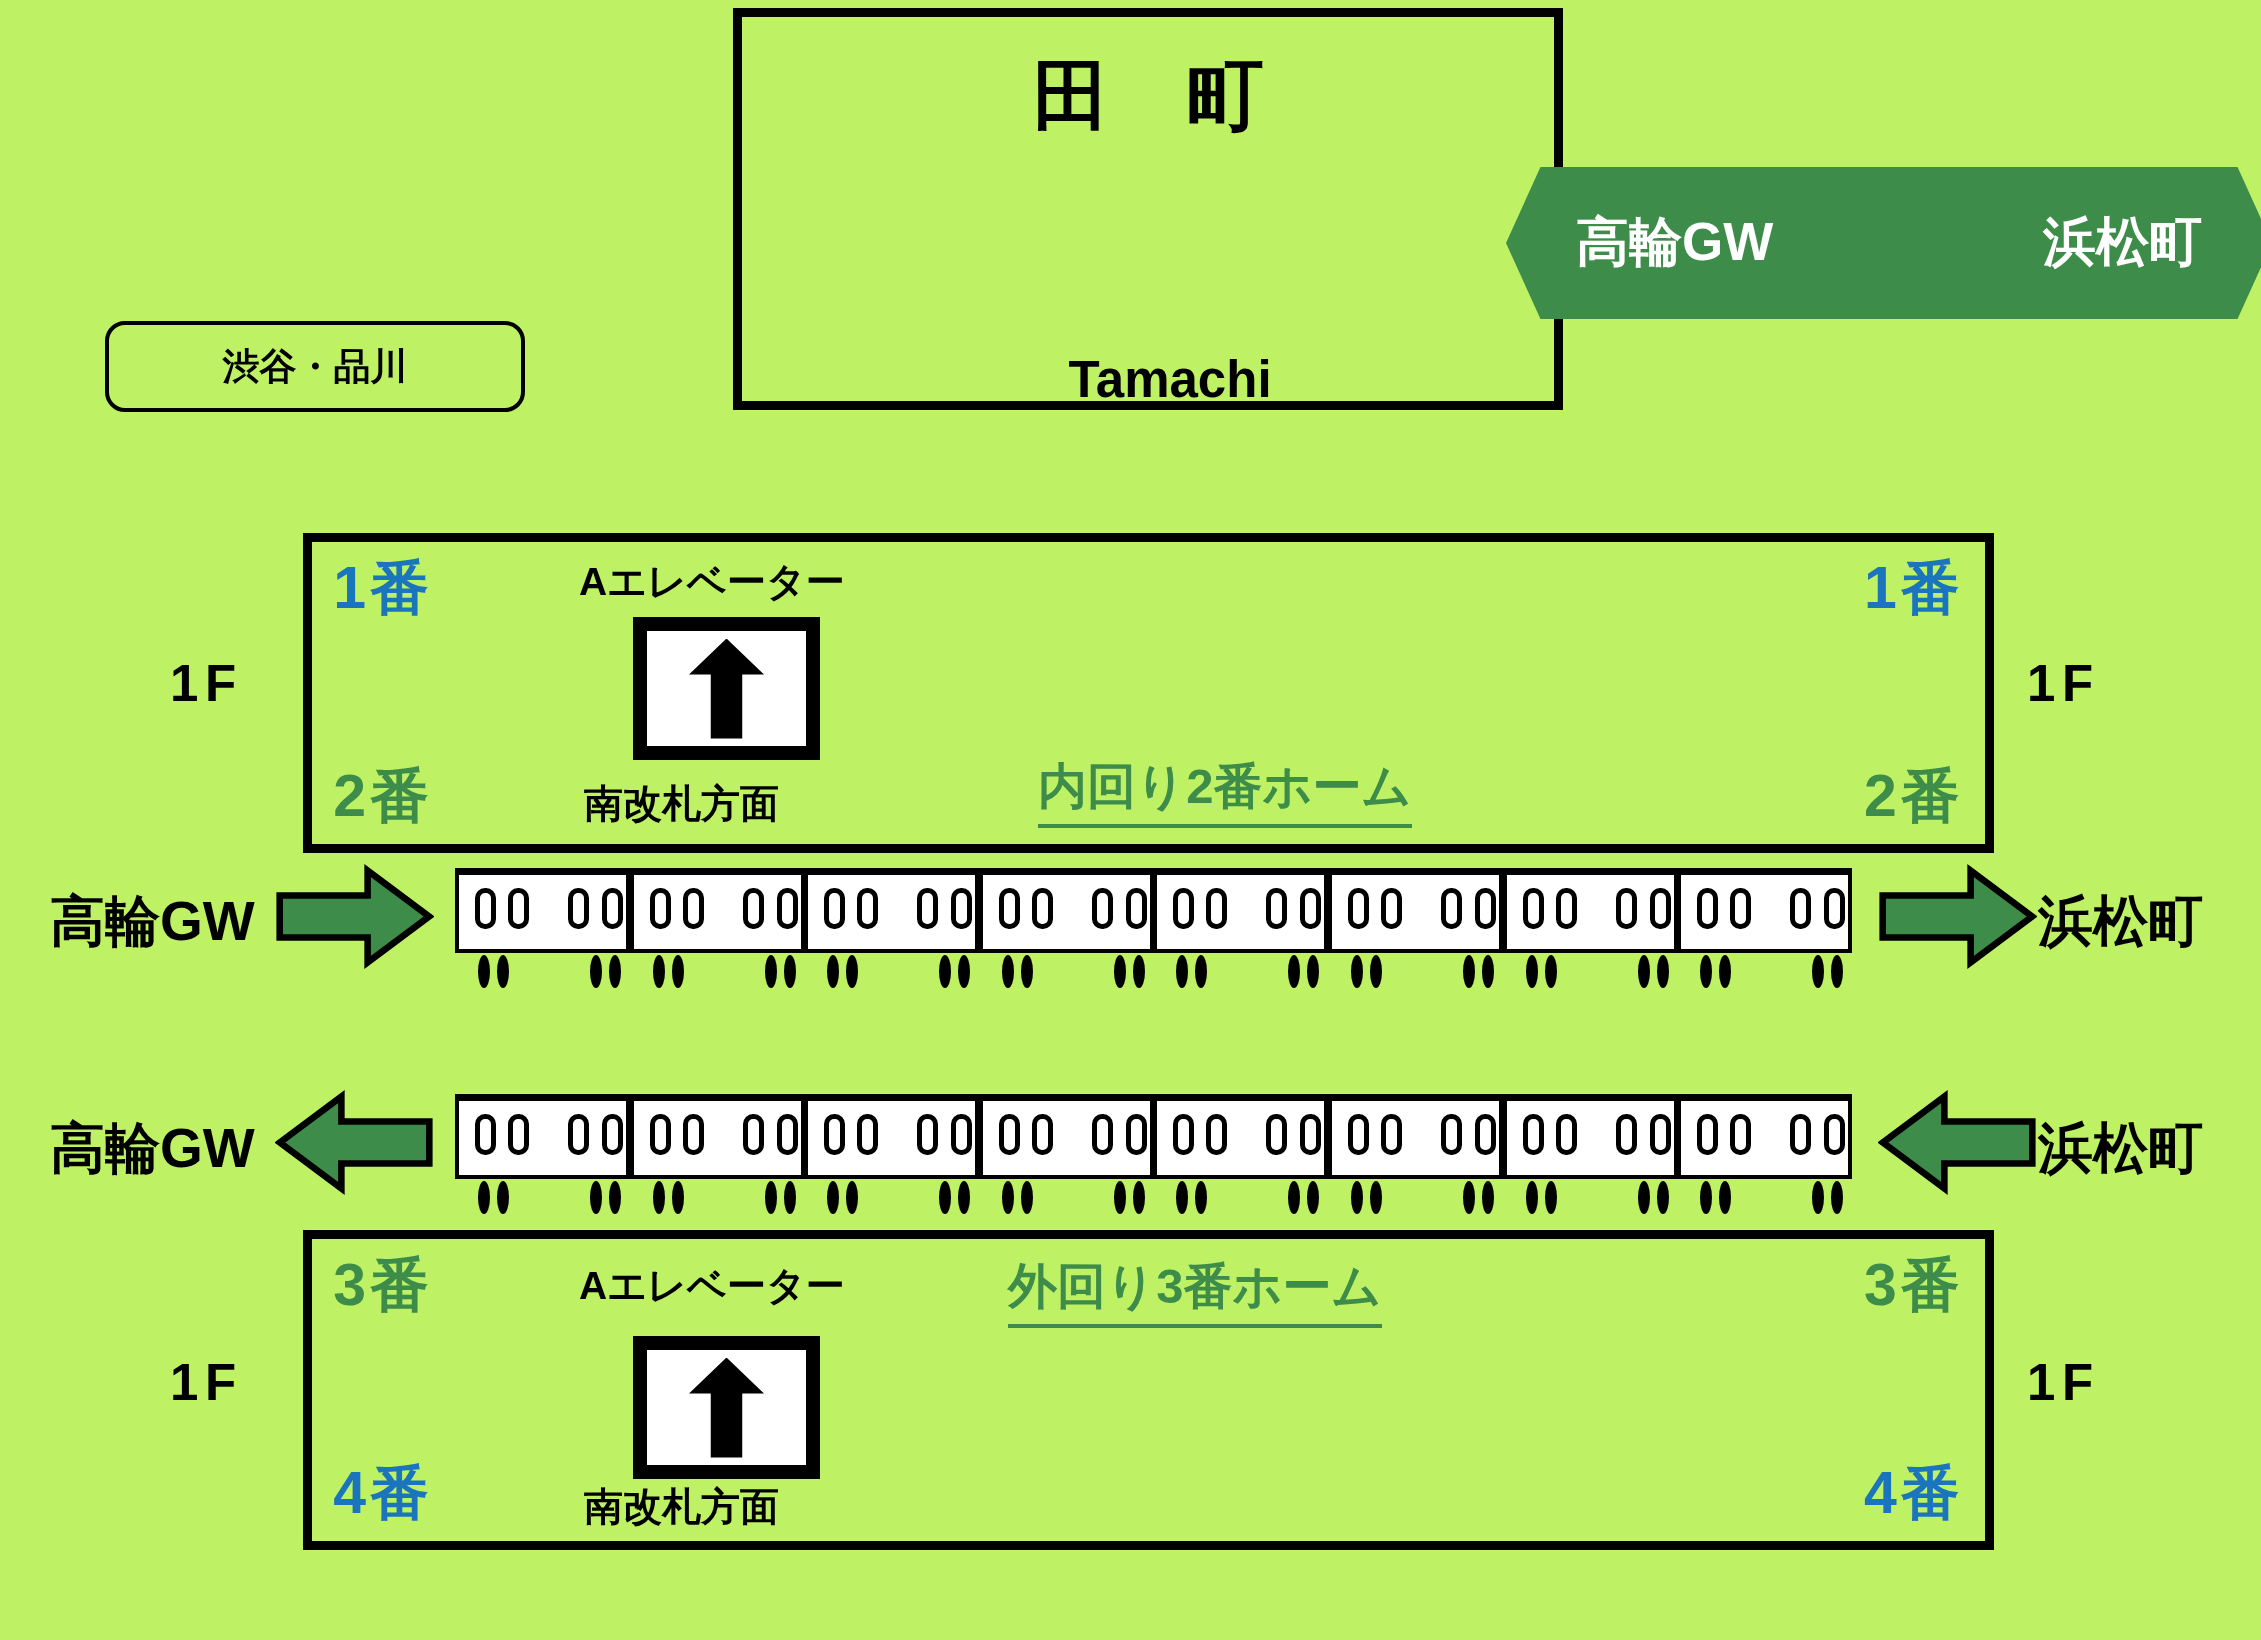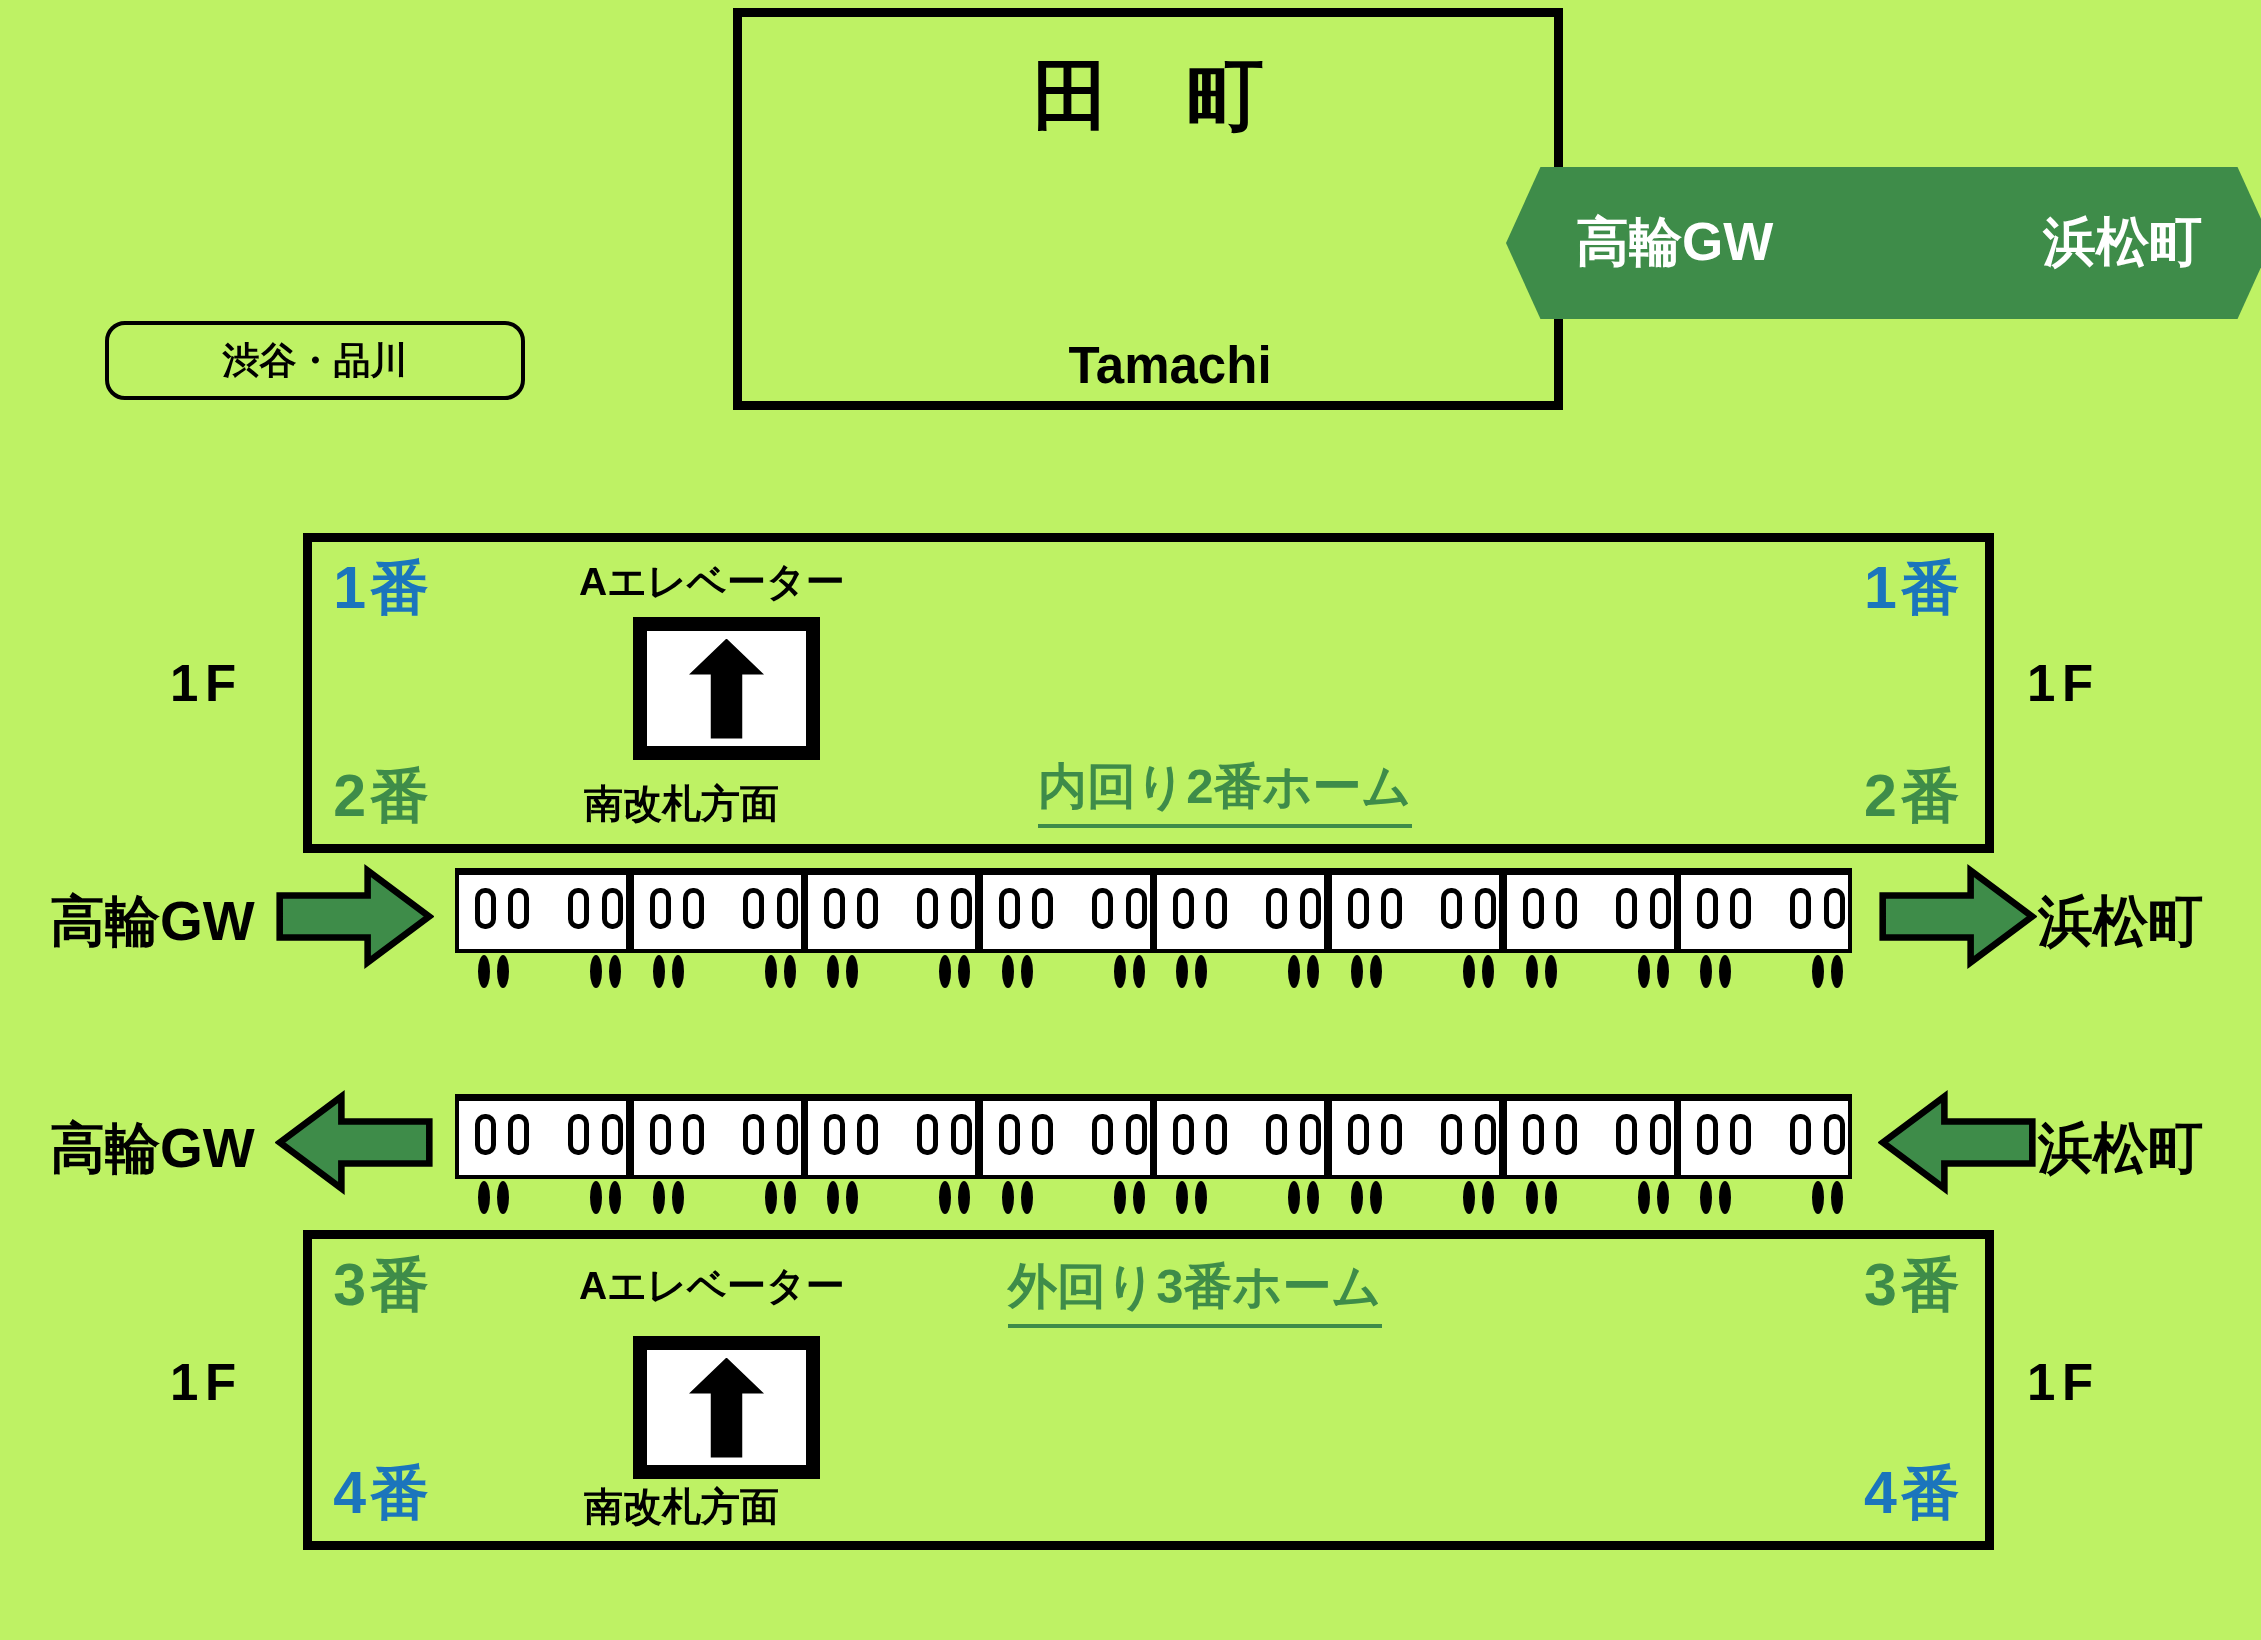--- a/index.html
+++ b/index.html
@@ -18,24 +18,24 @@
   .title-box{left:733px;top:8px;width:830px;height:402px;border:9.3px solid #000;box-sizing:border-box;}
   .title-ja{left:0;right:0;top:28px;text-align:center;font-size:77px;}
   .hexagon{
     left:764px;top:150px;width:766px;height:152px;background:var(--green);
     clip-path:polygon(4.5% 0,95.5% 0,100% 50%,95.5% 100%,4.5% 100%,0 50%);
     display:flex;align-items:center;justify-content:space-between;
     color:#fff;font-size:53px;
   }
   .hexagon .band-left{padding-left:70px;}
   .hexagon .band-right{padding-right:70px;}
-  .title-en{left:0;right:0;top:319px;text-align:center;font-size:51px;padding-left:44px;}
-
-  
-  .dir-box{height:79px;border:4.7px solid #000;border-radius:20px;box-sizing:border-box;
+  .title-en{left:0;right:0;top:333px;text-align:center;font-size:51px;padding-left:44px;}
+
+  
+  .dir-box{height:91px;border:4.7px solid #000;border-radius:20px;box-sizing:border-box;
     display:flex;align-items:center;justify-content:center;font-size:37px;}
   .dir-left{left:105px;top:321px;width:420px;}
   .dir-right{left:1786px;top:321px;width:411px;}
 
   
   .caption{left:0;right:0;text-align:center;font-size:43px;color:var(--blue);}
   .caption-top{top:445px;}
   .caption-bottom{top:1583px;}
 
   

